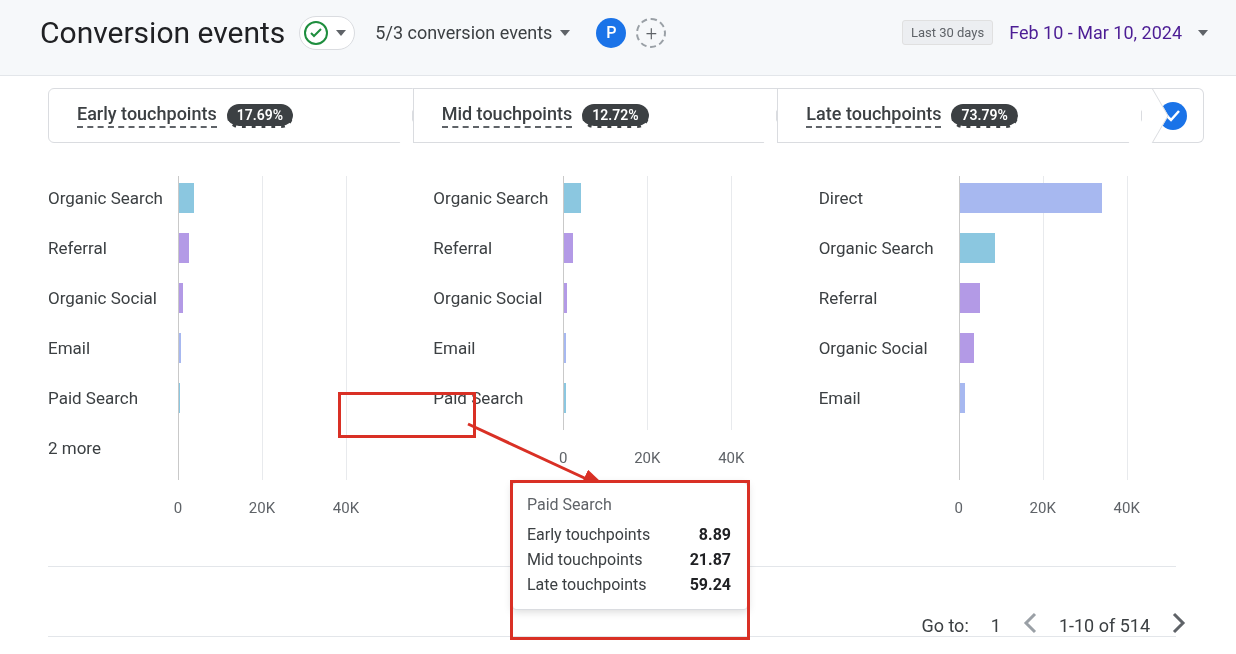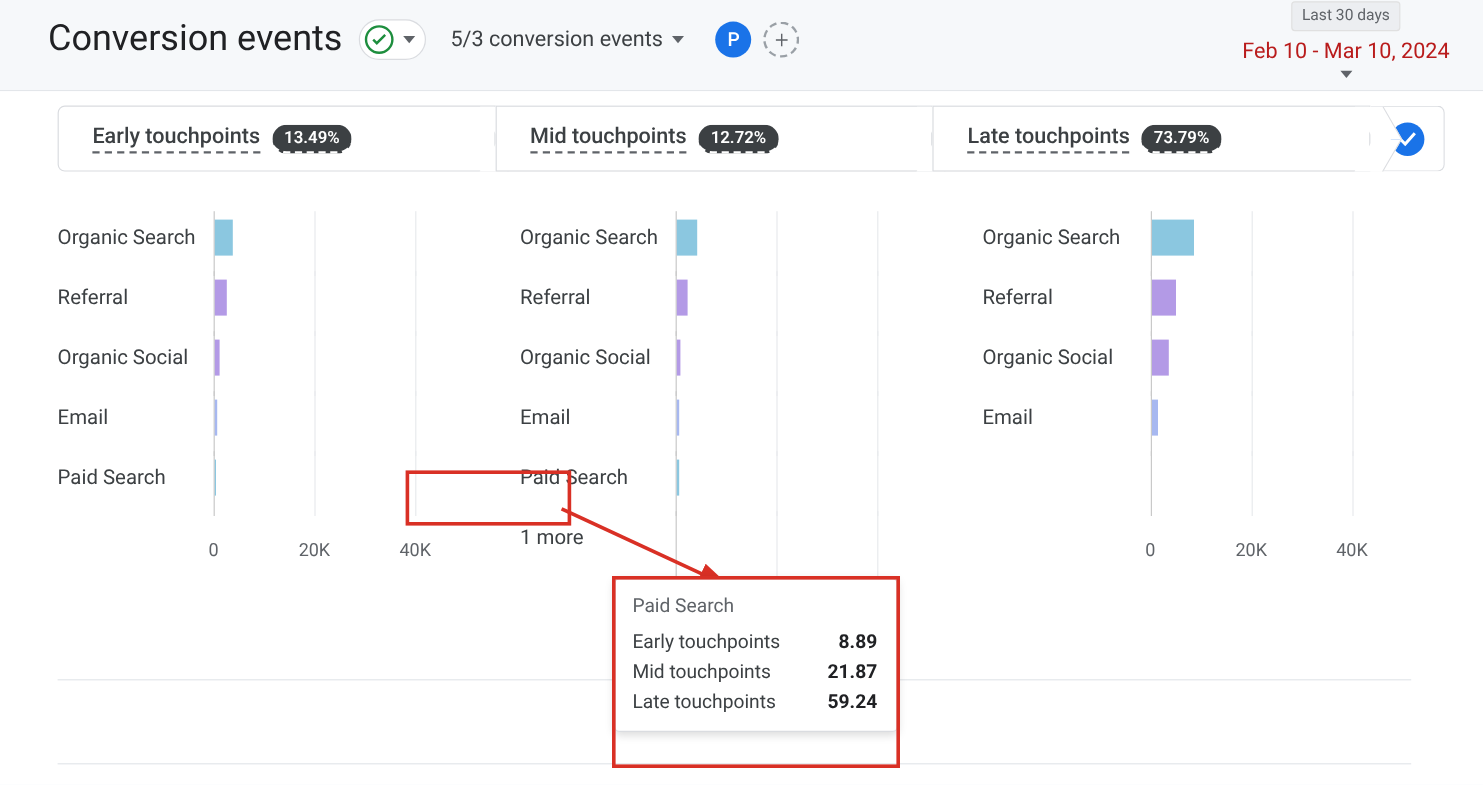--- a/index.html
+++ b/index.html
@@ -80,33 +80,32 @@
     border: 2px dashed #9aa0a6;
     display: flex; align-items: center; justify-content: center;
     color: #5f6368;
     font-size: 20px;
     font-weight: 300;
   }
   .spacer { flex: 1; }
   .date-picker {
     display: flex;
     align-items: center;
-    gap: 6px;
+    gap: 16px;
     font-size: 18px;
-    flex-direction: column;
   }
   .date-label {
     font-size: 13px;
     background: #eceef1;
     border: 1px solid #e0e0e0;
     border-radius: 3px;
     padding: 4px 8px;
     color: #5f6368;
   }
-  .date-range { color: #b91c1c; }
+  .date-range { color: #4c1d95; }
 
   .body-area {
     padding: 12px 32px 0 48px;
     background: #fff;
     height: 578px;
     position: relative;
   }
 
   .touchpoint-tabs {
     display: flex;
@@ -295,21 +294,21 @@
     <span class="date-range">Feb 10 - Mar 10, 2024</span>
     <span class="triangle-down"></span>
   </span>
 </div>
 
 <div class="body-area">
 
   <div class="touchpoint-tabs">
     <div class="tp-tab">
       <span class="tp-label">Early touchpoints</span>
-      <span class="tp-pill">13.49%</span>
+      <span class="tp-pill">17.69%</span>
       <span class="notch"></span>
     </div>
     <div class="tp-tab">
       <span class="tp-label">Mid touchpoints</span>
       <span class="tp-pill">12.72%</span>
       <span class="notch"></span>
     </div>
     <div class="tp-tab">
       <span class="tp-label">Late touchpoints</span>
       <span class="tp-pill">73.79%</span>
@@ -364,20 +363,28 @@
         </div>
         <div class="row">
           <span class="row-label">Paid Search</span>
           <span class="bar-track">
             <span class="axis-line"></span>
             <span class="gridline" style="left:84px"></span>
             <span class="gridline" style="left:168px"></span>
             <span class="bar c-teal" style="width:1.26px"></span>
           </span>
         </div>
+        <div class="row">
+          <span class="row-label">2 more</span>
+          <span class="bar-track">
+            <span class="axis-line"></span>
+            <span class="gridline" style="left:84px"></span>
+            <span class="gridline" style="left:168px"></span>
+          </span>
+        </div>
         <div class="x-axis">
           <span class="spacer-label"></span>
           <span class="ticks">
             <span class="tick" style="left:0px">0</span>
             <span class="tick" style="left:84px">20K</span>
             <span class="tick" style="left:168px">40K</span>
           </span>
         </div>
       </div>
     <div class="chart-col">
@@ -419,39 +426,40 @@
         </div>
         <div class="row">
           <span class="row-label">Paid Search</span>
           <span class="bar-track">
             <span class="axis-line"></span>
             <span class="gridline" style="left:84px"></span>
             <span class="gridline" style="left:168px"></span>
             <span class="bar c-teal" style="width:1.26px"></span>
           </span>
         </div>
-        <div class="row">
-          <span class="row-label">1 more</span>
-          <span class="bar-track">
-            <span class="axis-line"></span>
-            <span class="gridline" style="left:84px"></span>
-            <span class="gridline" style="left:168px"></span>
-          </span>
-        </div>
         <div class="x-axis">
           <span class="spacer-label"></span>
           <span class="ticks">
             <span class="tick" style="left:0px">0</span>
             <span class="tick" style="left:84px">20K</span>
             <span class="tick" style="left:168px">40K</span>
           </span>
         </div>
       </div>
     <div class="chart-col">
         <div class="row">
+          <span class="row-label">Direct</span>
+          <span class="bar-track">
+            <span class="axis-line"></span>
+            <span class="gridline" style="left:84px"></span>
+            <span class="gridline" style="left:168px"></span>
+            <span class="bar c-lav" style="width:142.8px"></span>
+          </span>
+        </div>
+        <div class="row">
           <span class="row-label">Organic Search</span>
           <span class="bar-track">
             <span class="axis-line"></span>
             <span class="gridline" style="left:84px"></span>
             <span class="gridline" style="left:168px"></span>
             <span class="bar c-teal" style="width:35.7px"></span>
           </span>
         </div>
         <div class="row">
           <span class="row-label">Referral</span>
@@ -494,20 +502,35 @@
             <span class="tick" style="left:0px">0</span>
             <span class="tick" style="left:84px">20K</span>
             <span class="tick" style="left:168px">40K</span>
           </span>
         </div>
       </div>
   </div>
 
   <div class="divider" style="top: 490px;"></div>
 
+  <div class="pagination">
+    <span>Go to:</span>
+    <span>1</span>
+    <span class="chevron">
+      <svg width="14" height="22" viewBox="0 0 14 22">
+          <path d="M12 2 L3 11 L12 20" stroke="#9aa0a6" stroke-width="3" fill="none"></path>
+        </svg>
+    </span>
+    <span>1-10 of 514</span>
+    <span class="chevron">
+      <svg width="14" height="22" viewBox="0 0 14 22">
+          <path d="M2 2 L11 11 L2 20" stroke="#5f6368" stroke-width="3" fill="none"></path>
+        </svg>
+    </span>
+  </div>
 
   <div class="divider" style="top: 560px;"></div>
 
   <div class="red-box" style="left: 338px; top: 316px; width: 138px; height: 46px;"></div>
 
   <svg class="arrow-svg" style="left: 466px; top: 346px; width: 160px; height: 80px;">
     <defs>
         <marker id="ah" markerWidth="10" markerHeight="10" refX="8" refY="3" orient="auto">
       <path d="M0,0 L0,6 L9,3 z" fill="#d93025"></path>
         </marker>

